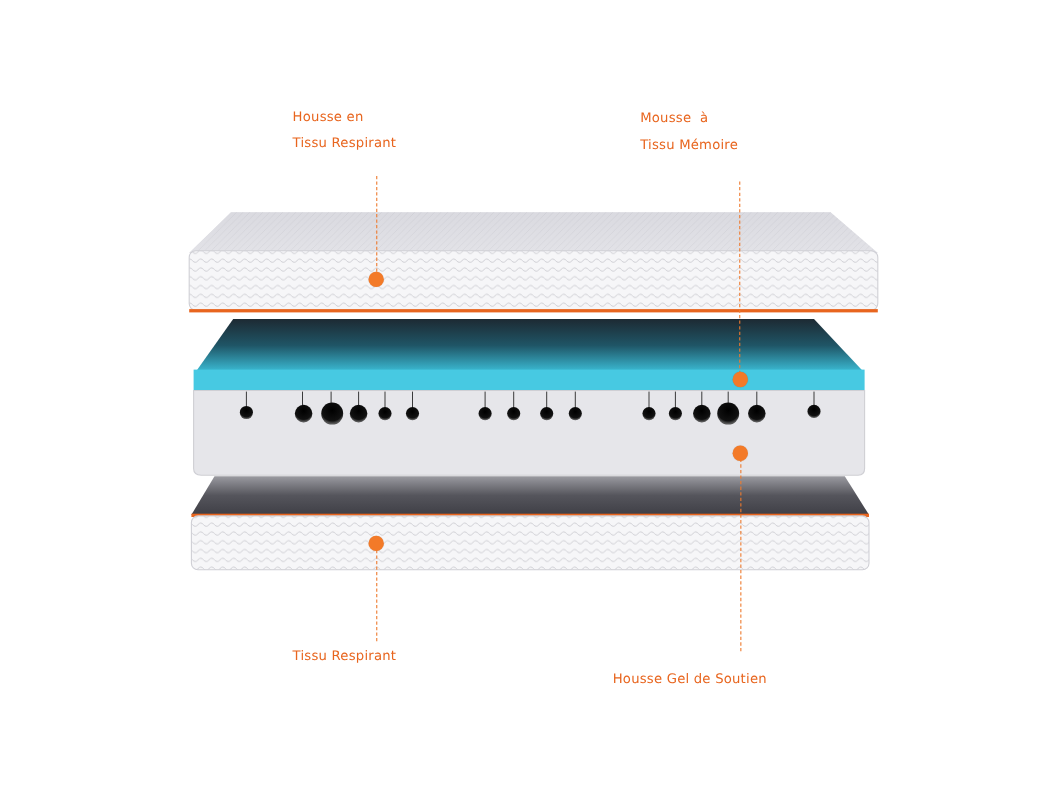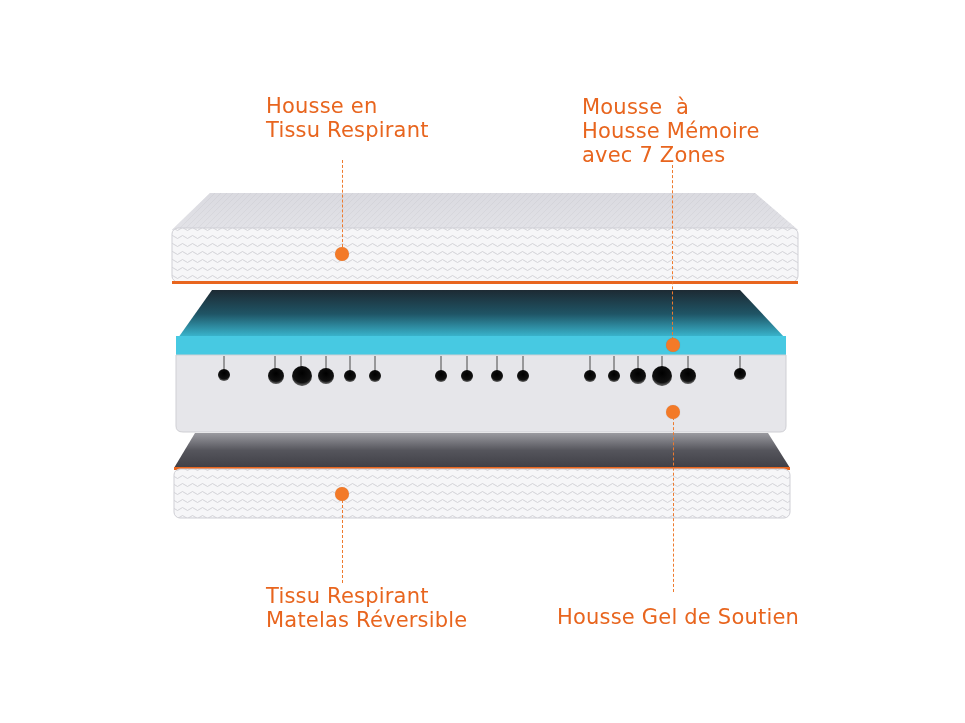--- a/index.html
+++ b/index.html
@@ -1,17 +1,17 @@
 <!DOCTYPE html>
 <html><head>
 <meta charset="utf-8">
 <style>
   html, body { margin:0; padding:0; background:#ffffff; }
   body { width:965px; height:723px; position:relative; overflow:hidden; font-family:"DejaVu Sans", sans-serif; }
-  .label { position:absolute; color:#e8651e; font-size:21px; line-height:24px; letter-spacing:0.2px; }
+  .label { position:absolute; color:#e8651e; font-size:12px; line-height:24px; letter-spacing:0.2px; }
   .label span { display:block; white-space:nowrap; }
   .leader { position:absolute; width:0; border-left:1.5px dashed #ee7a2e; }
   .dot { position:absolute; width:14px; height:14px; border-radius:50%; background:#f37a28; margin-left:-7px; margin-top:-7px; box-shadow:0 0 1px rgba(0,0,0,0.2); }
   svg { position:absolute; left:0; top:0; }
 </style>
 </head>
 <body>
 
 <svg width="965" height="723" viewBox="0 0 965 723">
   <defs>
@@ -111,24 +111,22 @@
 <div class="dot" style="left:673px; top:412px;"></div>
 <div class="dot" style="left:342px; top:494px;"></div>
 
 <div class="label" style="left:266px; top:94px;">
   <span>Housse en</span>
   <span>Tissu Respirant</span>
 </div>
 
 <div class="label" style="left:582px; top:95px;">
   <span style="white-space:pre;">Mousse  à</span>
-  <span>Housse Mémoire</span>
-  <span>avec 7 Zones</span>
+  <span>Tissu Mémoire</span>
 </div>
 
 <div class="label" style="left:266px; top:584px;">
   <span>Tissu Respirant</span>
-  <span>Matelas Réversible</span>
 </div>
 
 <div class="label" style="left:557px; top:605px;">
   <span>Housse Gel de Soutien</span>
 </div>
 
 </body></html>

